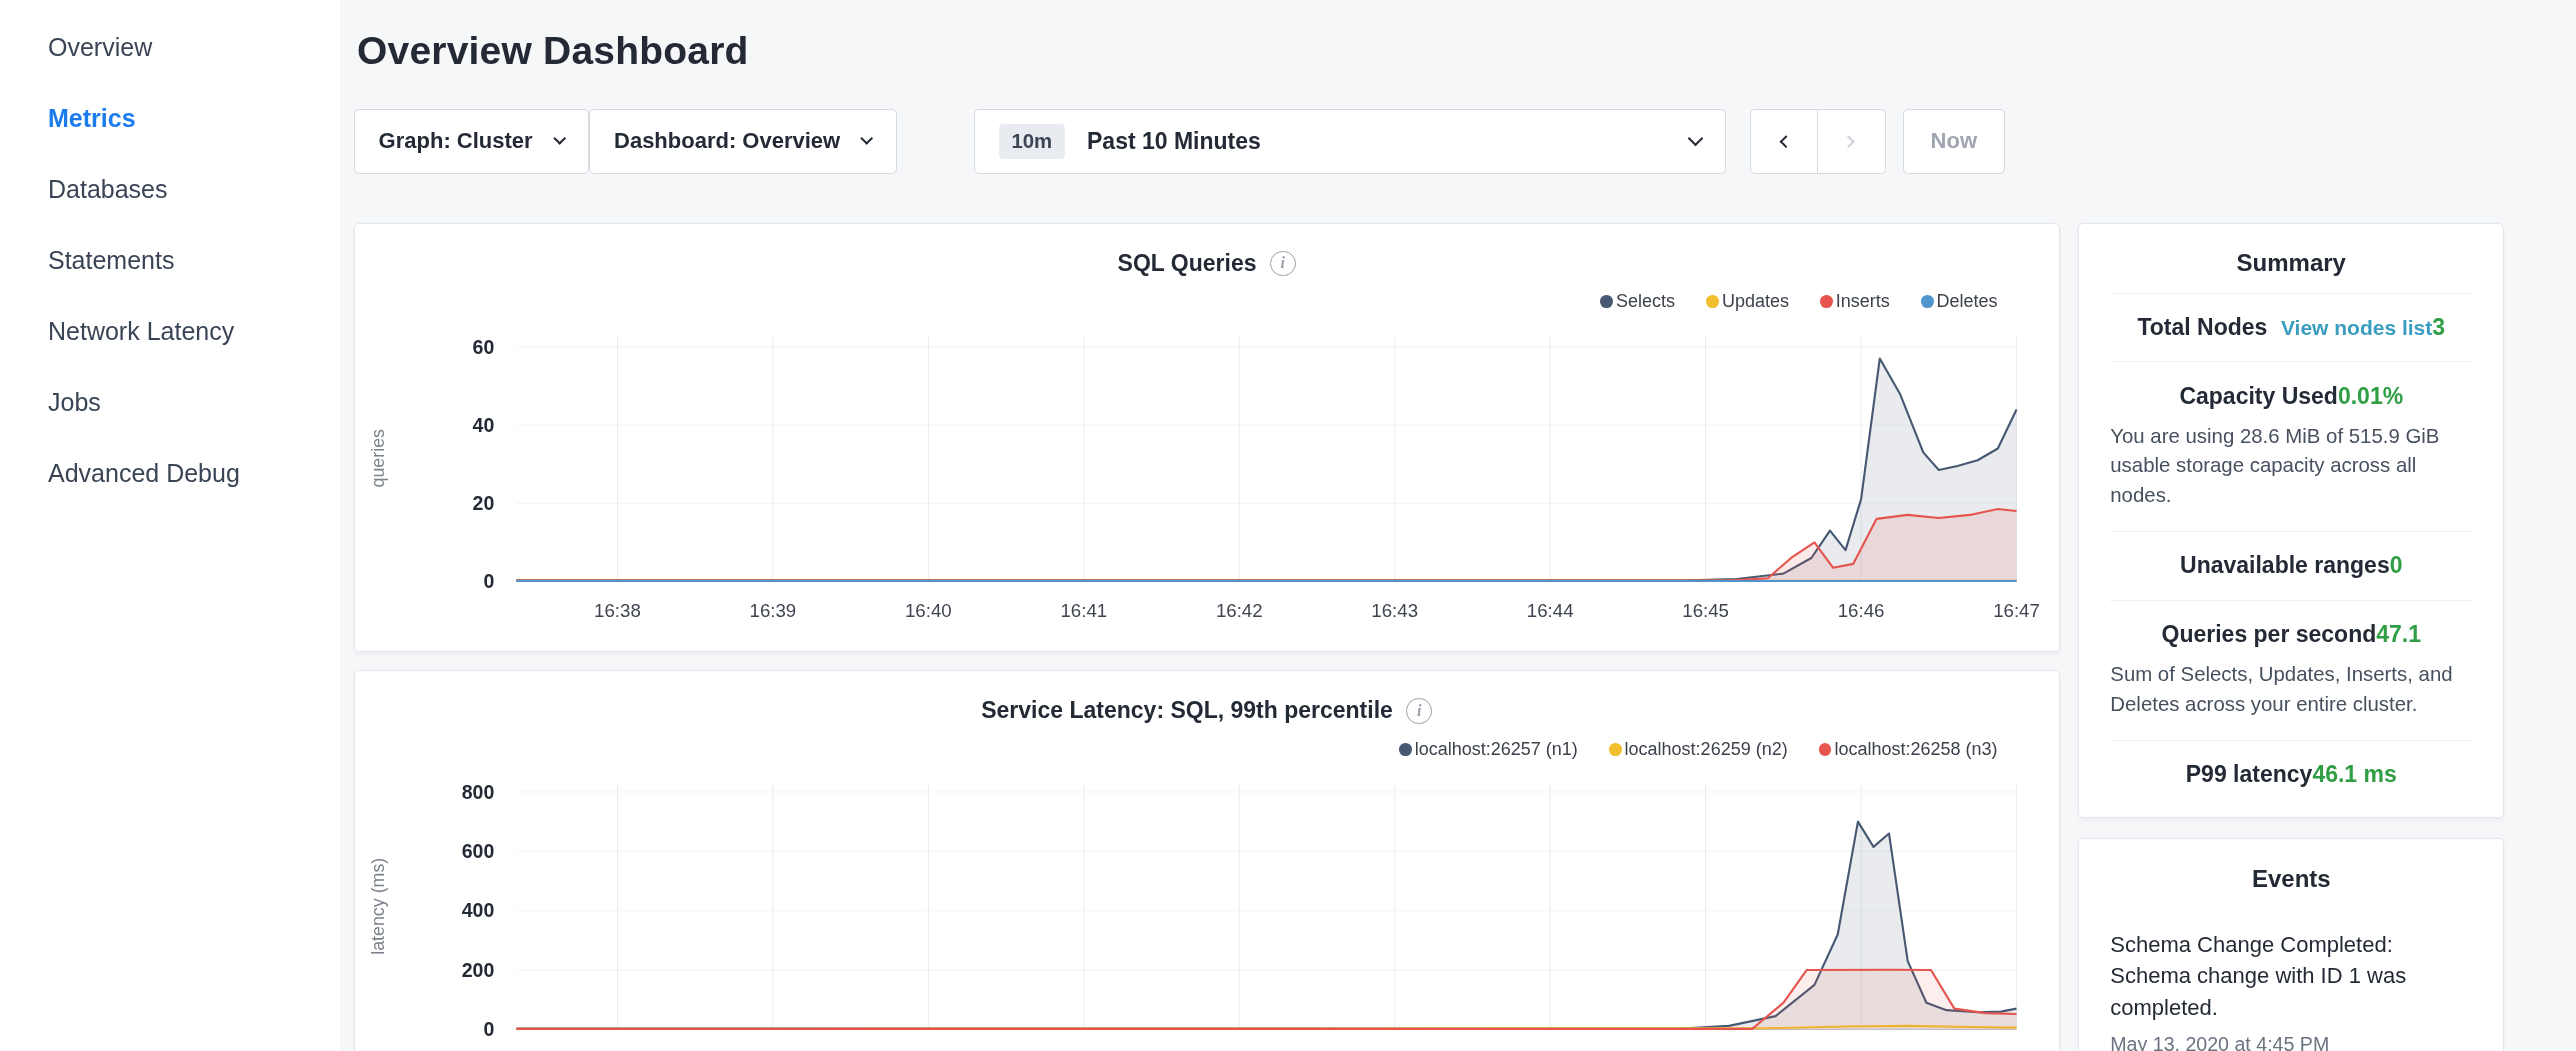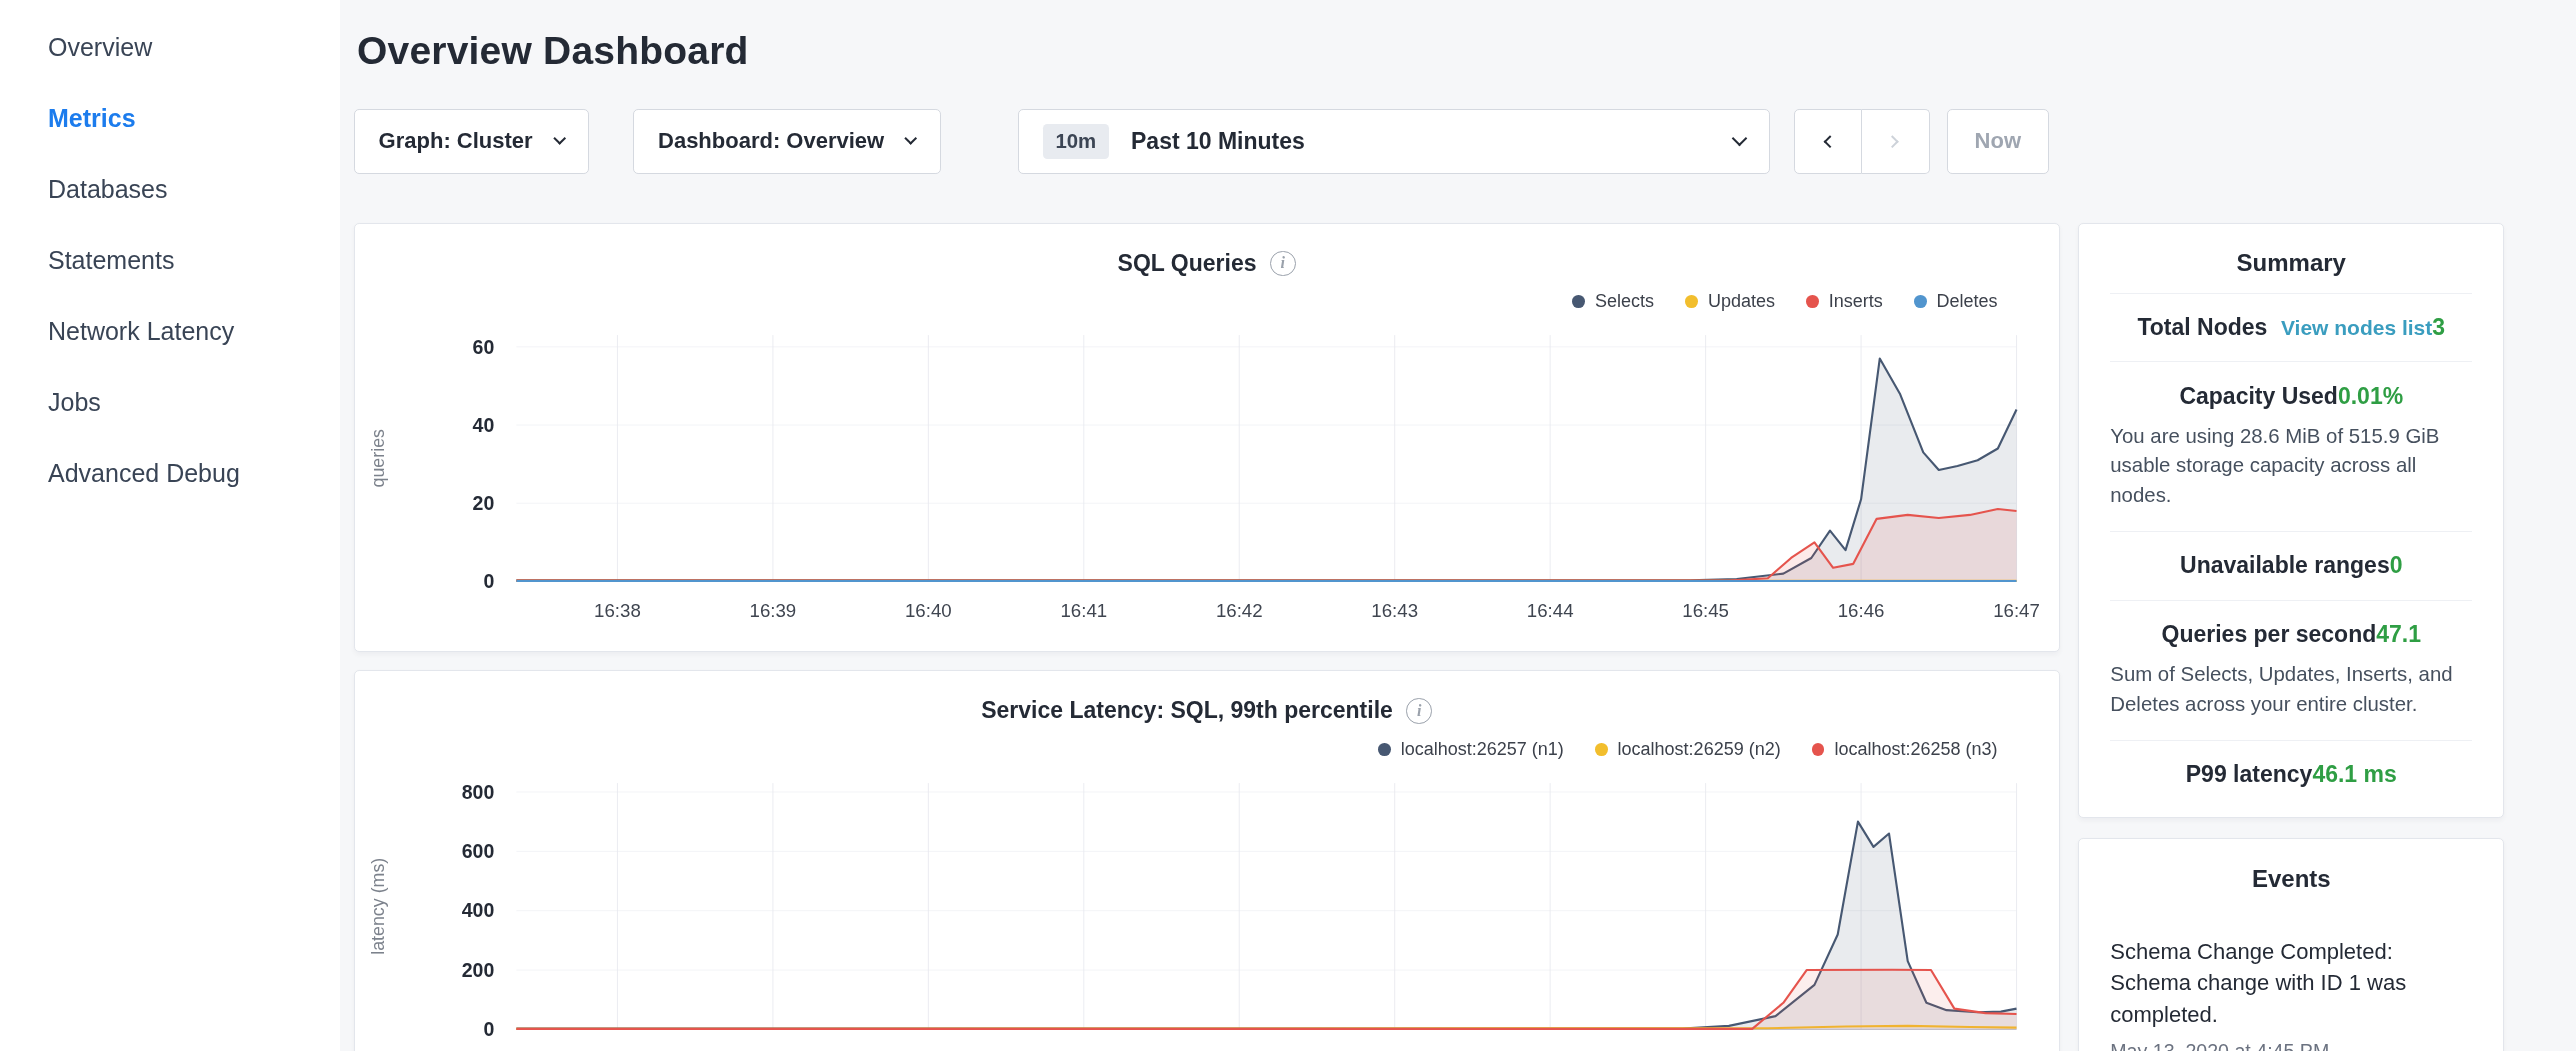--- a/index.html
+++ b/index.html
@@ -23,21 +23,21 @@
     font-size:25px;color:#394455;cursor:pointer}
   .nav-item.active{color:var(--accent);font-weight:700}
   
   .main{flex:1;padding:22px 20.4px 0 13.6px;min-width:0}
   .page-title{font-size:39px;font-weight:600;margin:6.8px 0 36px 3.4px;letter-spacing:0.2px}
   
   .controls{display:flex;align-items:center;height:65px}
   .btn{background:#fff;border:0.9px solid #d5d9e0;border-radius:5.1px;height:65px;
     display:flex;align-items:center;font-size:22px;font-weight:600;color:var(--text);
     padding:0 24px;cursor:pointer;font-family:"Liberation Sans",sans-serif}
-  .btn.dropdown{margin-right:44px}
+  .btn.dropdown{}
   .btn.dash{margin-right:77px}
   .chev{display:inline-block;width:9.4px;height:9.4px;border-right:2.6px solid currentColor;
     border-bottom:2.6px solid currentColor}
   .chev-down{transform:rotate(45deg);margin-left:22px;margin-top:-5.1px}
   .chev-left{transform:rotate(135deg);margin-left:5.1px}
   .chev-right{transform:rotate(-45deg);margin-right:5.1px}
   .time-picker{width:752px;justify-content:flex-end}
   .time-picker .badge{background:#e8ebf0;border-radius:4.3px;padding:6px 12.8px;
     font-size:20.4px;font-weight:700;color:#3c4554;margin-right:22px}
   .time-picker .tp-label{font-size:23px;font-weight:700}
@@ -54,40 +54,40 @@
     box-shadow:0 2.6px 5.1px rgba(24,32,56,.04)}
   .charts-col{width:1706px;display:flex;flex-direction:column;gap:18.7px;flex-shrink:0}
   .chart-panel{height:429px;padding-top:24px;overflow:hidden}
   .chart-title-row{display:flex;justify-content:center;align-items:center;gap:13.6px;height:31px}
   .chart-title{font-size:23px;font-weight:700}
   .info-icon{width:25.5px;height:25.5px;border:1.7px solid #9aa1ab;border-radius:50%;
     color:#9aa1ab;font-size:16px;font-weight:700;display:flex;align-items:center;
     justify-content:center;cursor:pointer;font-family:"Liberation Serif",serif;font-style:italic}
   .legend{display:flex;justify-content:flex-end;gap:31px;padding-right:61px;
     margin-top:12px;height:22px}
-  .legend-item{display:flex;align-items:center;gap:10px;font-size:18px;color:#3c414b;cursor:pointer}
+  .legend-item{display:flex;align-items:center;gap:3px;font-size:18px;color:#3c414b;cursor:pointer}
   .legend .dot{width:12.8px;height:12.8px;border-radius:50%}
   svg.chart{display:block;width:1704px;height:313px;margin-top:10.2px}
   svg text{font-family:"Liberation Sans",sans-serif}
   .ytick{font-size:23px;font-weight:700;fill:#242a35}
   .xtick{font-size:22px;fill:#3f4550}
   .axislabel{font-size:21px;fill:#7c828c}
   
   .right-col{width:426px;margin-left:18.7px;display:flex;flex-direction:column;gap:20.4px;flex-shrink:0}
   .summary-panel{padding:25.5px 31px 8.5px}
   .events-panel{padding:25.5px 31px 34px}
   .panel-heading{text-align:center;font-size:24px;font-weight:700;padding-bottom:15.3px}
   .srow{padding:20.4px 0;border-top:0.9px solid #eef0f4}
   .srow-head{display:flex;justify-content:center;align-items:baseline}
   .srow-label{font-size:23px;font-weight:700}
   .srow-label .link{font-size:21px;font-weight:600;color:var(--link);margin-left:13.6px;
     text-decoration:none;cursor:pointer}
   .value{font-size:23px;font-weight:700;color:var(--green);white-space:nowrap}
   .desc{font-size:20.4px;font-weight:400;color:#46505e;line-height:1.45;margin-top:12px}
-  .event-text{font-size:22px;line-height:1.42;color:#242a35;margin-top:28px}
+  .event-text{font-size:22px;line-height:1.42;color:#242a35;margin-top:21px}
   .event-time{font-size:19.6px;color:#6b7280;margin-top:10.2px}
 </style>
 </head>
 <body>
 
 <aside class="sidebar">
   <div class="nav-item">Overview</div>
   <div class="nav-item active">Metrics</div>
   <div class="nav-item">Databases</div>
   <div class="nav-item">Statements</div>

